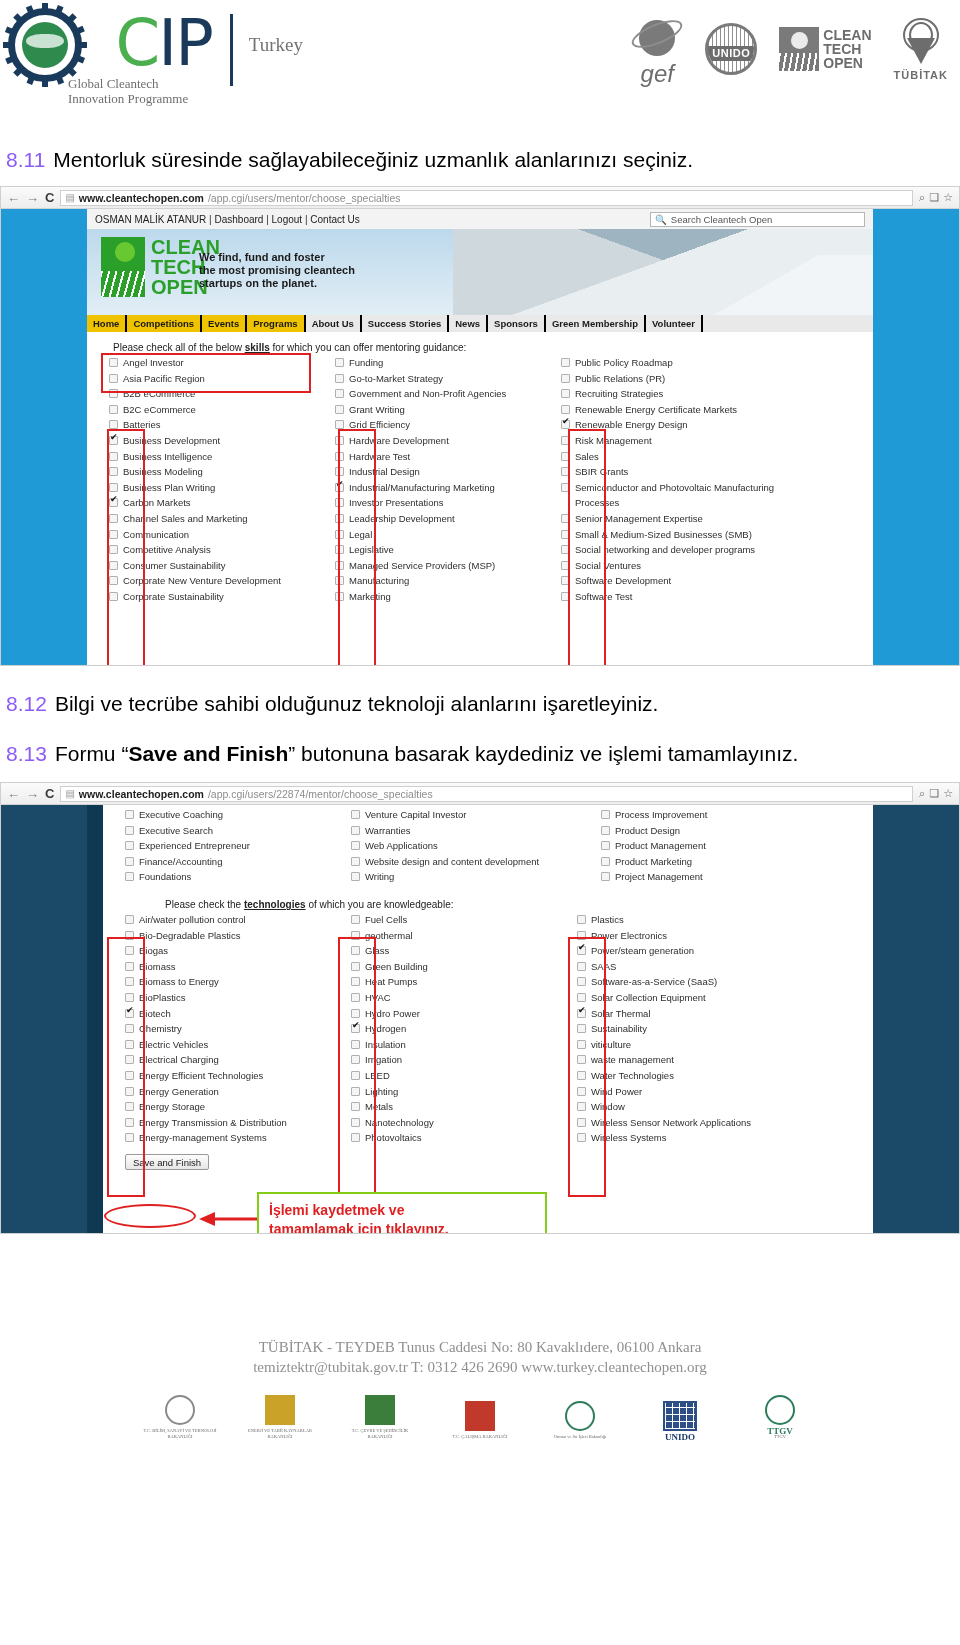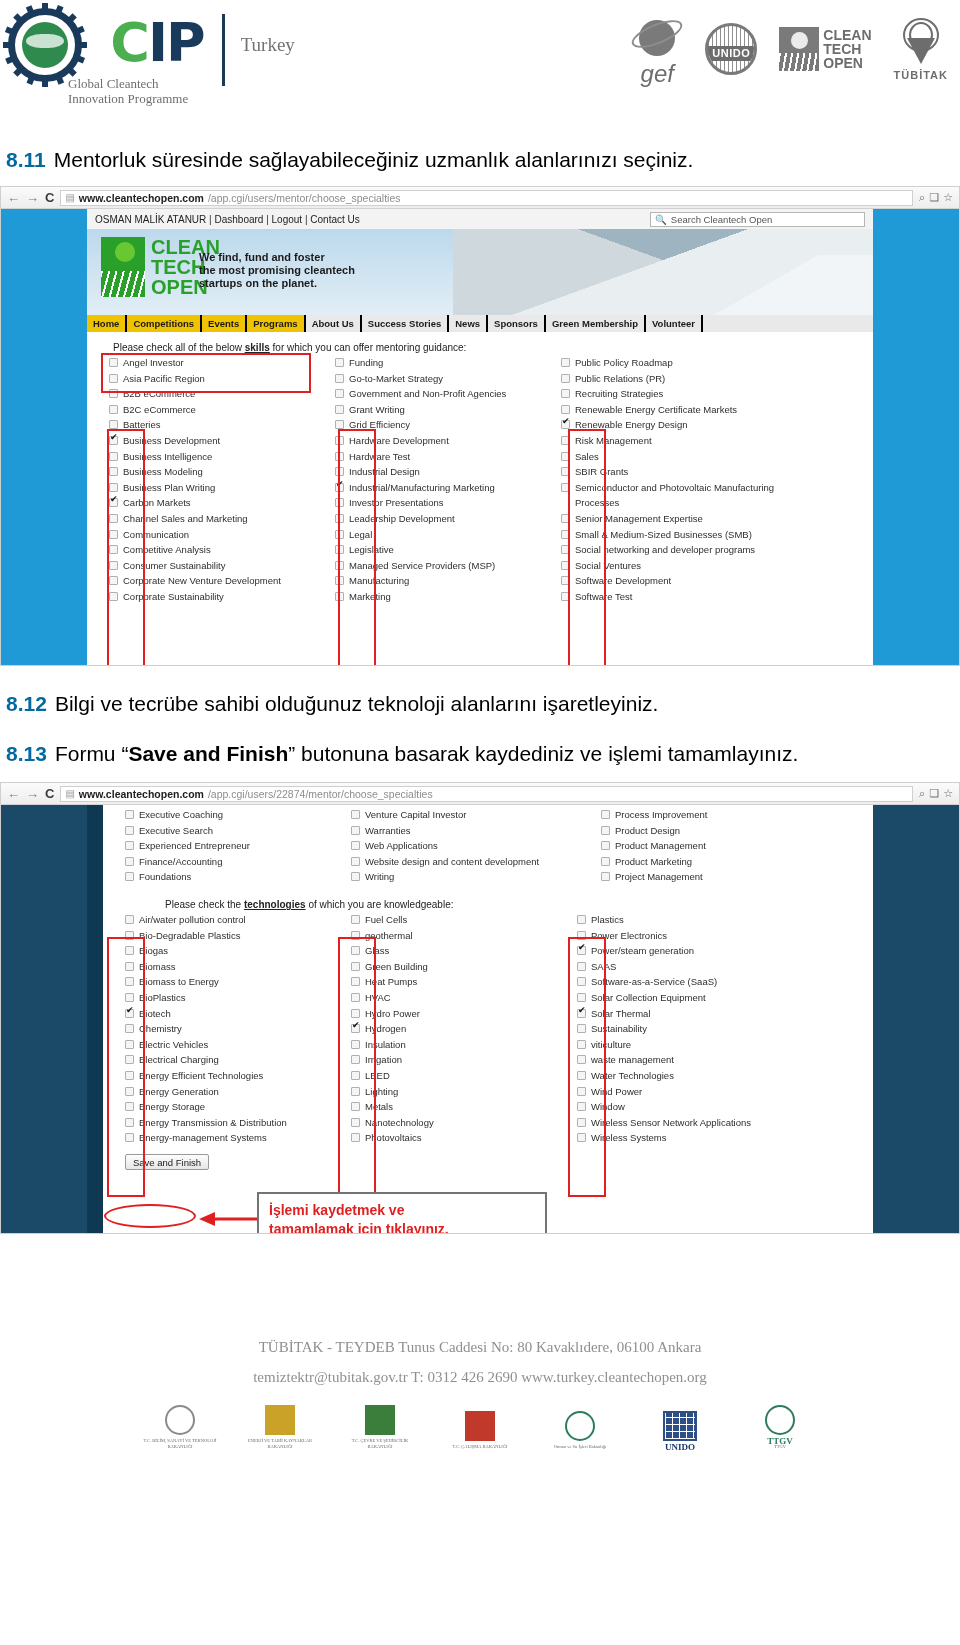--- a/index.html
+++ b/index.html
@@ -31,21 +31,21 @@
     position:absolute; left:14px; top:14px; width:46px; height:46px;
     border-radius:50%; background:#2f8a4e;
     overflow:hidden;
   }
   .gcip-gear .globe:after {
     content:""; position:absolute; left:4px; top:12px; width:38px; height:14px;
     background:#ffffff; border-radius:50% / 60%; opacity:.75;
   }
   .gcip-word { margin-left:-14px; padding-top:4px; }
   .gcip-cip {
-    font-size:54px; font-weight:bold; letter-spacing:-2px;
+    font-size:64px; font-weight:normal; letter-spacing:-2px;
     font-family:"DejaVu Sans", sans-serif;
     color:#1a3a5c; line-height:62px;
   }
   .gcip-cip .c-green { color:#4bae4f; }
   .gcip-sub {
     color:#6e6e6e; font-size:13px; line-height:15px;
     font-family:"Liberation Serif", serif; margin-top:2px;
   }
   .gcip-divider {
     width:3px; background:#1a3a5c; height:72px; margin:6px 16px 0 18px;
@@ -112,21 +112,21 @@
     border-left:14px solid transparent; border-right:14px solid transparent;
     border-top:26px solid #6d6d6d;
   }
   .tubitak-label { font-size:11px; letter-spacing:1px; margin-top:1px; font-weight:bold; }
 
   
   .step-line {
     font-size:21px; color:#000; font-family:"Liberation Sans", sans-serif;
     padding-left:6px;
   }
-  .step-num { color:#0369a1; font-weight:bold; margin-right:8px; }
+  .step-num { color:#8b5cf6; font-weight:normal; margin-right:8px; }
   .step-line b { font-weight:bold; }
 
   
   .browser { border:1px solid #cfcfcf; background:#fff; position:relative; }
   .urlbar {
     height:22px; background:linear-gradient(#fbfbfb,#ededed);
     display:flex; align-items:center; padding:0 6px; gap:6px;
     border-bottom:1px solid #d2d2d2;
   }
   .nav-ico { color:#7b7b7b; font-size:13px; }
@@ -204,37 +204,37 @@
   }
   .cb.on:after {
     content:"\2714"; position:absolute; left:0px; top:-4px;
     font-size:9px; color:#111; line-height:9px;
   }
 
   
   .redbox { position:absolute; border:2px solid #e02020; pointer-events:none; }
   .redoval { position:absolute; border:2px solid #e02020; border-radius:50%; pointer-events:none; }
   .callout {
-    position:absolute; border:2px solid #737373; background:#fff;
+    position:absolute; border:2px solid #84cc16; background:#fff;
     color:#e02020; font-size:14px; font-weight:bold; line-height:19px;
     padding:7px 10px; font-family:"Liberation Sans", sans-serif;
   }
   .arrow { position:absolute; pointer-events:none; }
 
   .save-btn {
     display:inline-flex; align-items:center; justify-content:center;
     height:16px; padding:0 7px; font-size:9.5px; color:#1a1a1a;
     border:1px solid #9a9a9a; border-radius:2px;
     background:linear-gradient(#fdfdfd,#e6e6e6);
   }
 
   
   .footer-text { text-align:center; color:#8f8f8f; font-family:"Liberation Serif", serif; }
   .footer-l1 { font-size:15px; }
-  .footer-l2 { font-size:15px; margin-top:13px; }
+  .footer-l2 { font-size:15px; margin-top:3px; }
   .footer-logos { display:flex; justify-content:center; align-items:flex-end; gap:26px; margin-top:16px; }
   .flogo { text-align:center; color:#6d6d6d; font-size:4.5px; line-height:6px; width:74px; }
   .flogo .sym { height:36px; display:flex; align-items:center; justify-content:center; }
   .fcircle { width:30px; height:30px; border-radius:50%; border:2px solid #8a8a8a; position:relative; }
   .fsq { width:30px; height:30px; background:#7e7e7e; }
   .kosgeb-grid {
     width:34px; height:30px;
     background:
       linear-gradient(#2e4e86,#2e4e86) 0 0/100% 100%,
       #2e4e86;

